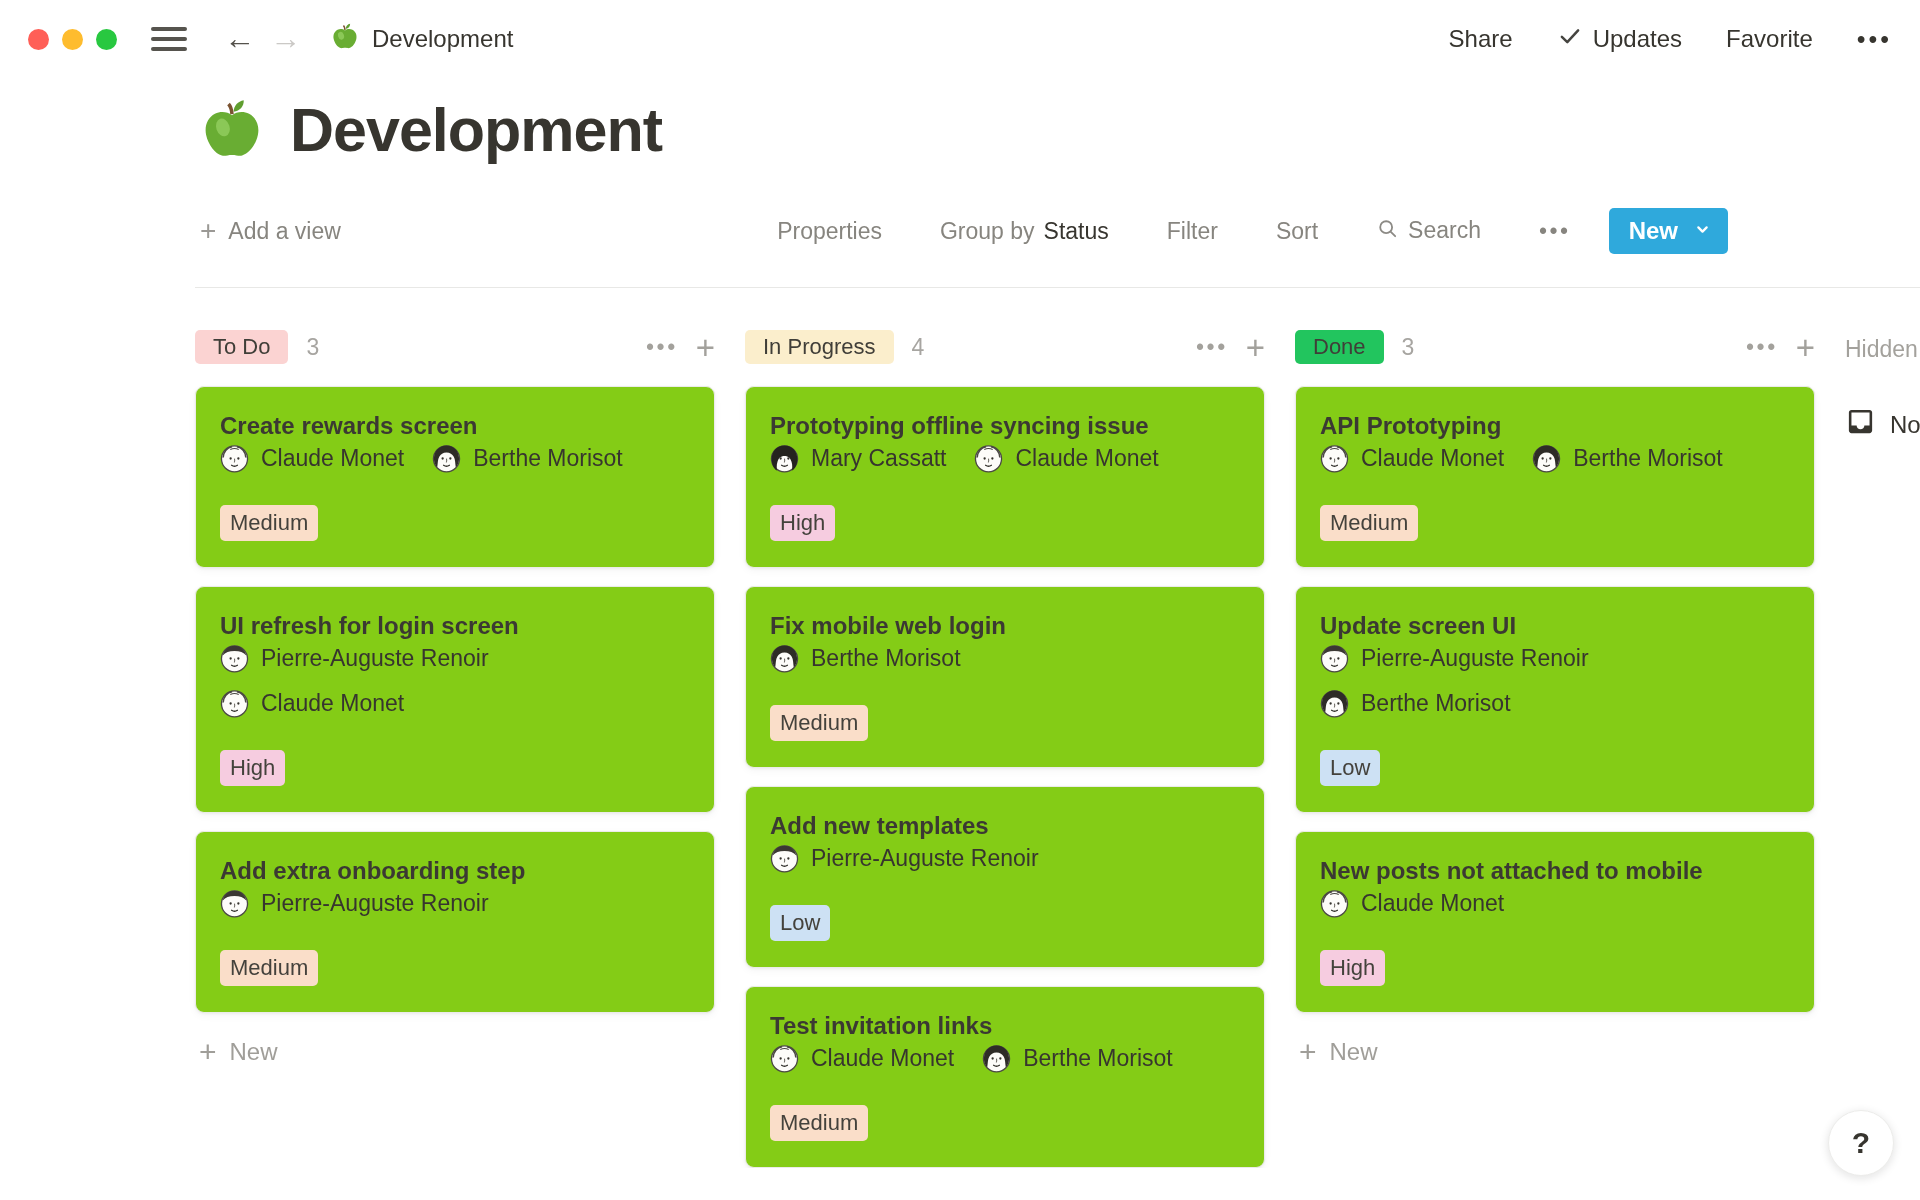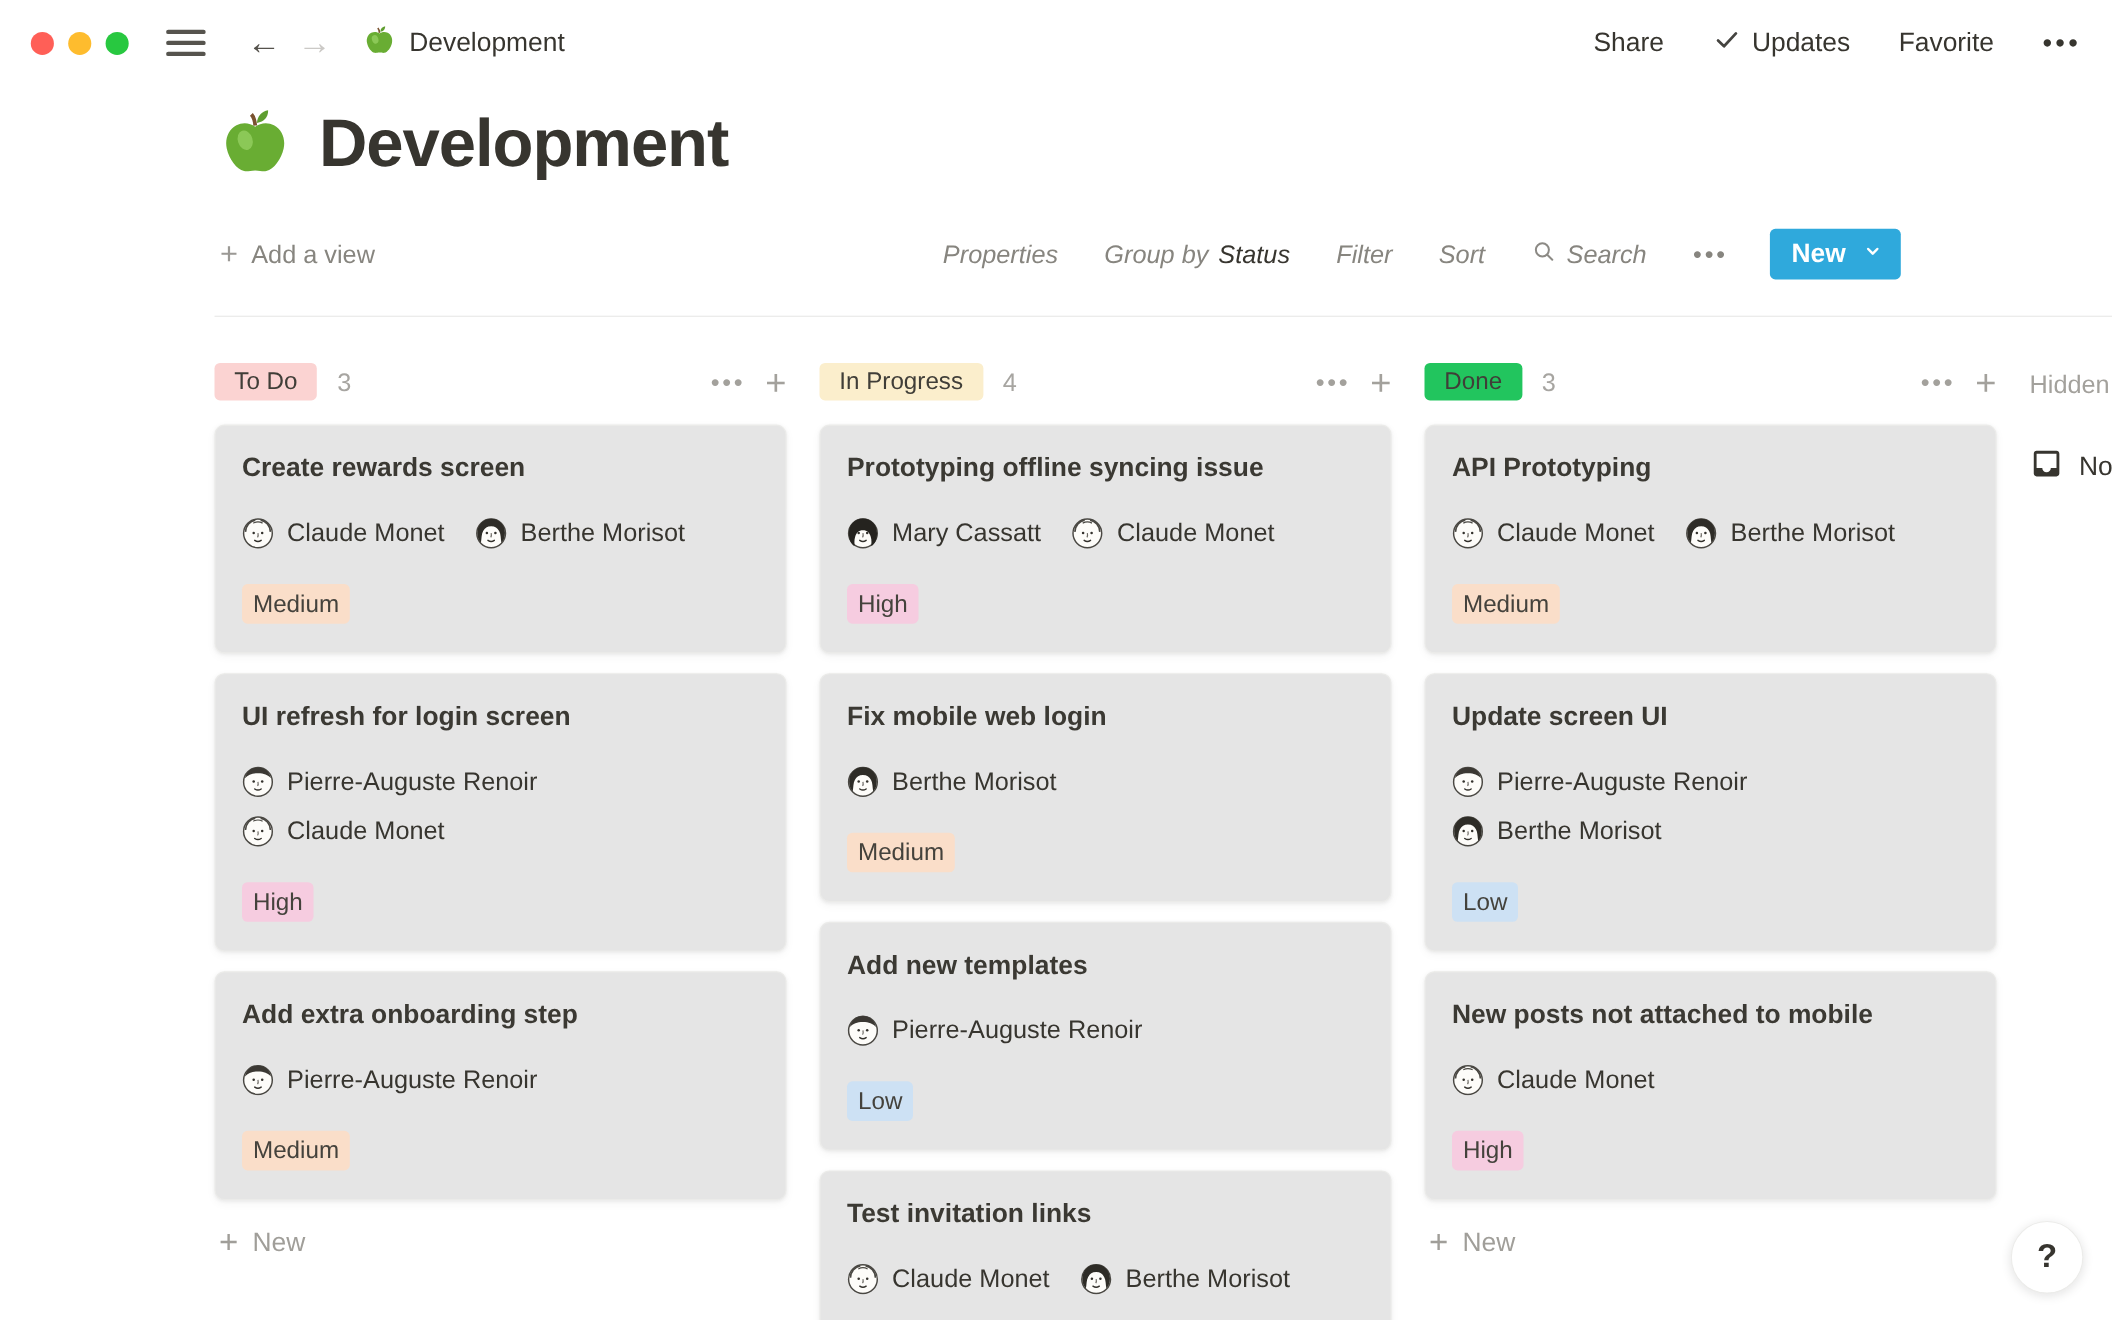--- a/index.html
+++ b/index.html
@@ -24,43 +24,43 @@
   
   .page-head { display:flex; align-items:center; gap:26px; margin:16px 0 0 200px; }
   .page-head svg { width:64px; height:64px; }
   .page-title { font-size:61px; font-weight:700; letter-spacing:-1px; color:#37352F; line-height:72px; }
 
   
   .toolbar { display:flex; align-items:center; margin:42px 0 0 200px; width:1528px; font-size:23px; color:#87857F; }
   .add-view { display:flex; align-items:center; gap:12px; cursor:pointer; }
   .add-view .plus { font-size:28px; font-weight:300; color:#9B9995; }
   .toolbar-spacer { flex:1; }
-  .tool-item { margin-left:42px; cursor:pointer; display:flex; align-items:center; gap:9px; white-space:nowrap;font-style:italic; }
+  .tool-item { margin-left:58px; cursor:pointer; display:flex; align-items:flex-start; gap:9px; white-space:nowrap; }
   .tool-item svg { width:23px; height:23px; }
   .group-value { color:#37352F; }
   .tool-more { letter-spacing:2.5px; font-size:23px; }
   .new-btn { margin-left:38px; height:46px; border-radius:5px; padding:0 16px 0 20px;
     display:flex; align-items:center; gap:15px; color:#fff; font-size:24px; font-weight:700; cursor:pointer; border:none; }
   .new-btn svg { width:19px; height:19px; }
   .divider { margin:33px 0 0 195px; border-top:1px solid #E8E8E6; }
 
   
   .board { display:flex; gap:30px; padding-left:195px; margin-top:40px; align-items:flex-start; width:1920px; overflow:hidden; }
   .column { width:520px; flex:none; }
   .col-header { display:flex; align-items:center; height:38px; }
   .col-pill { font-size:22px; padding:4px 18px; border-radius:5px; color:#403E38; cursor:pointer; }
   .col-count { margin-left:18px; color:#A7A5A1; font-size:23px; }
   .flex-spacer { flex:1; }
   .col-more { color:#A3A19C; font-size:23px; letter-spacing:2.5px; margin-right:18px; cursor:pointer; }
   .col-plus { color:#A3A19C; font-size:33px; font-weight:300; line-height:1; cursor:pointer; }
   .cards { margin-top:20px; display:flex; flex-direction:column; gap:18px; }
-  .card { background:#e5e5e5; border:1px solid #EBEBE9; border-radius:9px; padding:24px 24px 26px;
+  .card { background:#84cc16; border:1px solid #EBEBE9; border-radius:9px; padding:24px 24px 26px;
     box-shadow:0 1px 3px rgba(15,15,15,0.05), 0 3px 9px rgba(15,15,15,0.04); cursor:pointer; }
   .card-title { font-size:24px; font-weight:700; color:#3B3933; line-height:30px; }
-  .assignees { margin-top:28px; display:flex; }
+  .assignees { margin-top:2px; display:flex; }
   .assignees.inline { flex-direction:row; flex-wrap:wrap; column-gap:28px; row-gap:15px; }
   .assignees.stacked { flex-direction:column; gap:15px; }
   .assignee { display:flex; align-items:center; gap:12px; font-size:23px; color:#37352F; line-height:30px; }
   .avatar { width:29px; height:29px; flex:none; }
   .avatar svg { width:100%; height:100%; }
   .priority-pill { display:inline-block; margin-top:32px; font-size:22px; padding:5px 10px; border-radius:5px; color:#44423C; }
   .new-row { margin-top:24px; display:flex; align-items:center; gap:13px; color:#A09E99; font-size:24px; padding-left:4px; cursor:pointer; }
   .new-row .new-plus { font-size:30px; font-weight:300; line-height:1; }
 
   

